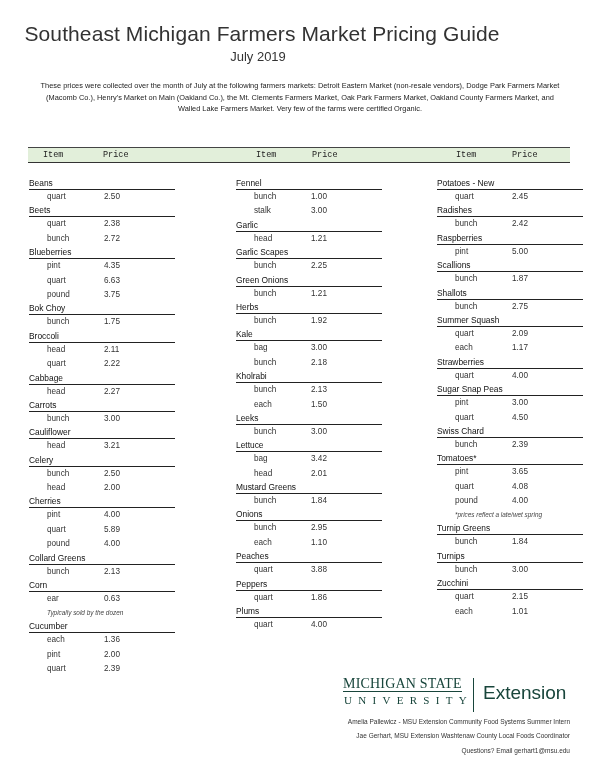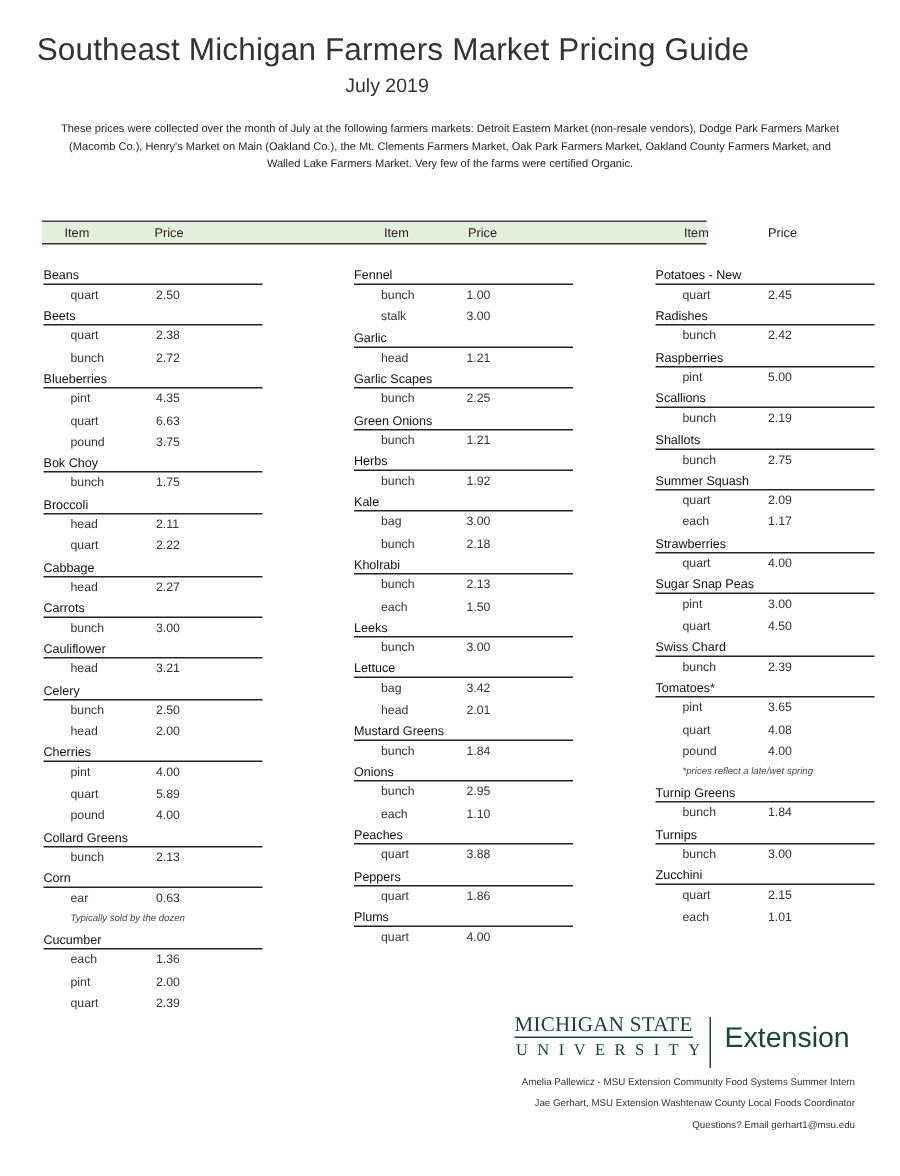--- a/index.html
+++ b/index.html
@@ -4,22 +4,22 @@
 <style>
   html, body { margin:0; padding:0; background:#ffffff; }
   body { width:600px; height:784px; position:relative; overflow:hidden;
          font-family:"Liberation Sans", "DejaVu Sans", sans-serif; color:#222; }
   .title { position:absolute; top:22px; left:0; width:524px; text-align:center;
            font-size:21px; color:#333; letter-spacing:0.1px; }
   .subtitle { position:absolute; top:49px; left:0; width:516px; text-align:center;
               font-size:13px; color:#333; }
   .intro { position:absolute; top:80px; left:40px; width:520px; text-align:center;
            font-size:7.4px; line-height:11.6px; color:#222; }
-  .header-band { position:absolute; top:147px; left:28px; width:443px; height:14px;
-                 background:#e2efda; border-top:1px solid #444; border-bottom:1.5px solid #333; }
+  .header-band { position:absolute; top:147px; left:28px; width:542px; height:14px;
+                 background:#e2efda; border-top:1px solid #444; border-bottom:1.5px solid #333;font-family:Liberation Mono, monospace; }
   .hdr { position:absolute; top:0; font-size:8.5px; line-height:14px; color:#222; }
   .col { position:absolute; top:177px; width:150px; }
   .group-name { font-size:8.4px; line-height:12px; height:12px; padding-left:0;
                 border-bottom:1.3px solid #222; width:146px; color:#111; }
   .row { position:relative; height:14.4px; font-size:8.2px; line-height:14.4px; color:#333; }
   .row .unit { position:absolute; left:18px; }
   .row .price { position:absolute; left:75px; }
   .note { font-size:6.4px; font-style:italic; color:#444; line-height:13px; height:14px; padding-left:18px; }
   .msu { position:absolute; top:676px; left:343px; width:230px; height:40px; }
   .msu-name { position:absolute; left:0; top:0; font-family:"Liberation Serif", serif;
@@ -254,21 +254,21 @@
       <span class="price">2.42</span>
     </div>
     <div class="group-name">Raspberries</div>
     <div class="row">
       <span class="unit">pint</span>
       <span class="price">5.00</span>
     </div>
     <div class="group-name">Scallions</div>
     <div class="row">
       <span class="unit">bunch</span>
-      <span class="price">2.19</span>
+      <span class="price">1.87</span>
     </div>
     <div class="group-name">Shallots</div>
     <div class="row">
       <span class="unit">bunch</span>
       <span class="price">2.75</span>
     </div>
     <div class="group-name">Summer Squash</div>
     <div class="row">
       <span class="unit">quart</span>
       <span class="price">2.09</span>

